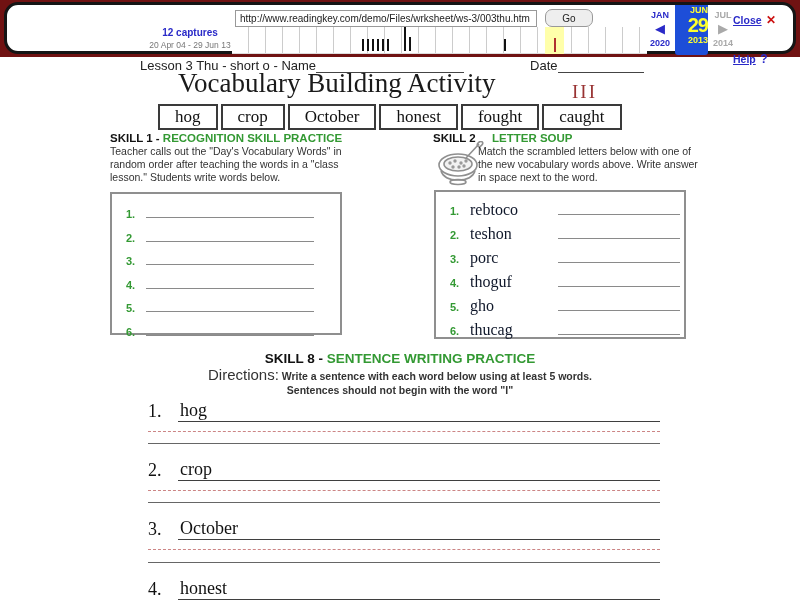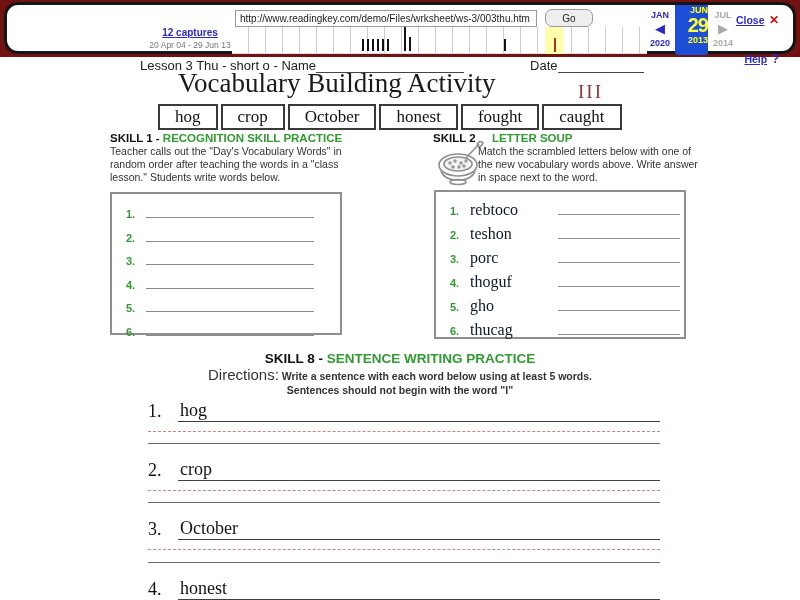--- a/index.html
+++ b/index.html
@@ -9,54 +9,54 @@
   
   .header-bg { position:absolute; left:0; top:0; width:800px; height:57px; background:#701212; }
   .toolbar { position:absolute; left:4px; top:2px; width:792px; height:52px; background:#fff;
              border:3px solid #151515; border-radius:14px; }
   .logo { position:absolute; left:10px; top:7px; width:115px; cursor:pointer; }
   .logo-top { display:block; font-size:6.5px; font-weight:bold; letter-spacing:3.2px; color:#222; margin-left:4px; }
   .logo-main { display:inline-block; font-size:21px; font-weight:bold; letter-spacing:-1px;
                transform:scaleX(.82); transform-origin:left; white-space:nowrap; line-height:20px; }
   .logo-red { color:#bf2a26; } .logo-black { color:#141414; }
   .captures { position:absolute; left:138px; top:22px; width:90px; text-align:center; }
-  .captures-link { font-size:10px; font-weight:bold; color:#2a2ac8; text-decoration:underline; cursor:pointer; }
+  .captures-link { font-size:10px; font-weight:bold; color:#2a2ac8; cursor:pointer; }
   .captures-range { font-size:8.5px; color:#777; margin-top:2px; }
   .url-input { position:absolute; left:228px; top:5px; width:302px; height:17px; border:1px solid #999;
                font-size:10px; padding:1px 4px; color:#222; font-family:Liberation Sans, sans-serif; }
   .go-btn { position:absolute; left:538px; top:4px; width:48px; height:18px; font-size:10px;
             background:#eee; border:1px solid #999; border-radius:7px; color:#222; cursor:pointer; }
   .sparkline { position:absolute; left:225px; top:22px; width:415px; height:27px;
      background:repeating-linear-gradient(to right, #fff 0 16px, #ccc 16px 17px);
      border-bottom:1px solid #ddd; cursor:pointer; }
   .bar { position:absolute; width:2px; background:#111; bottom:2px; }
   .hl-cell { position:absolute; left:313px; top:0; width:19px; height:27px; background:#ffa; }
   .hl-bar { position:absolute; left:9px; bottom:2px; width:2px; height:14px; background:#b03030; }
   .date-nav { position:absolute; left:638px; top:0; height:46px; display:flex; }
   .dn-col { width:30px; text-align:center; padding-top:4px; }
   .dn-side { font-size:9px; font-weight:bold; line-height:12px; }
   .dn-prev { color:#2a2ac8; } .dn-next { color:#a9a9a9; }
   .dn-cur { width:33px; background:#1d4ed8; color:#ffff2e; font-size:9px; font-weight:bold;
             border-radius:0 0 3px 3px; height:50px;text-align:right; }
   .dn-day { font-size:20px; font-weight:bold; line-height:20px; letter-spacing:-1px; }
   .arrow { font-size:13px; line-height:16px; cursor:pointer; }
-  .links { position:absolute; right:14px; top:5px; width:52px; text-align:right; }
+  .links { position:absolute; right:8px; top:5px; width:52px; text-align:left; }
   .tb-link { font-size:10.5px; font-weight:bold; color:#2a2ac8; text-decoration:underline; cursor:pointer; }
   .x-icon { color:#cc1111; font-weight:bold; font-size:12px; }
   .q-icon { color:#2a2ac8; font-weight:bold; font-size:12px; }
   .links .row2 { margin-top:21px; }
 
   
   .serif { font-family:"Liberation Serif", serif; }
   .lesson-line { position:absolute; left:140px; top:58px; font-size:13px; color:#222; }
   .blank { display:inline-block; border-bottom:1px solid #444; height:12px; vertical-align:bottom; }
   .name-blank { width:148px; } .date-blank { width:86px; }
   .date-label { margin-left:66px; }
   .page-title { position:absolute; left:178px; top:68px; font-size:27px; color:#1a1a1a; }
-  .numeral { position:absolute; left:572px; top:81px; font-size:19px; color:#993333; letter-spacing:2px;margin-left:6px; }
+  .numeral { position:absolute; left:572px; top:81px; font-size:19px; color:#993333; letter-spacing:2px; }
   .vocab-table { position:absolute; left:155px; top:104px; border-collapse:separate; border-spacing:3px 0; }
   .vocab-table td { border:2px solid #3a3a3a; font-size:17px; padding:1px 15px; text-align:center; color:#111; }
   .skill-head { position:absolute; font-size:11.5px; font-weight:bold; color:#111; white-space:nowrap; }
   .green { color:#339933; }
   .skill-desc { position:absolute; font-size:10.5px; line-height:12.8px; color:#333; }
   .s1-head { left:110px; top:132px; } .s1-desc { left:110px; top:145px; width:240px; }
   .s2-head-a { left:433px; top:132px; } .s2-head-b { left:492px; top:132px; }
   .s2-desc { left:478px; top:145px; width:224px; }
   .soup-icon { position:absolute; left:436px; top:141px; }
   .skill-box { position:absolute; border:2px solid #8f8f8f; background:#fff; }

